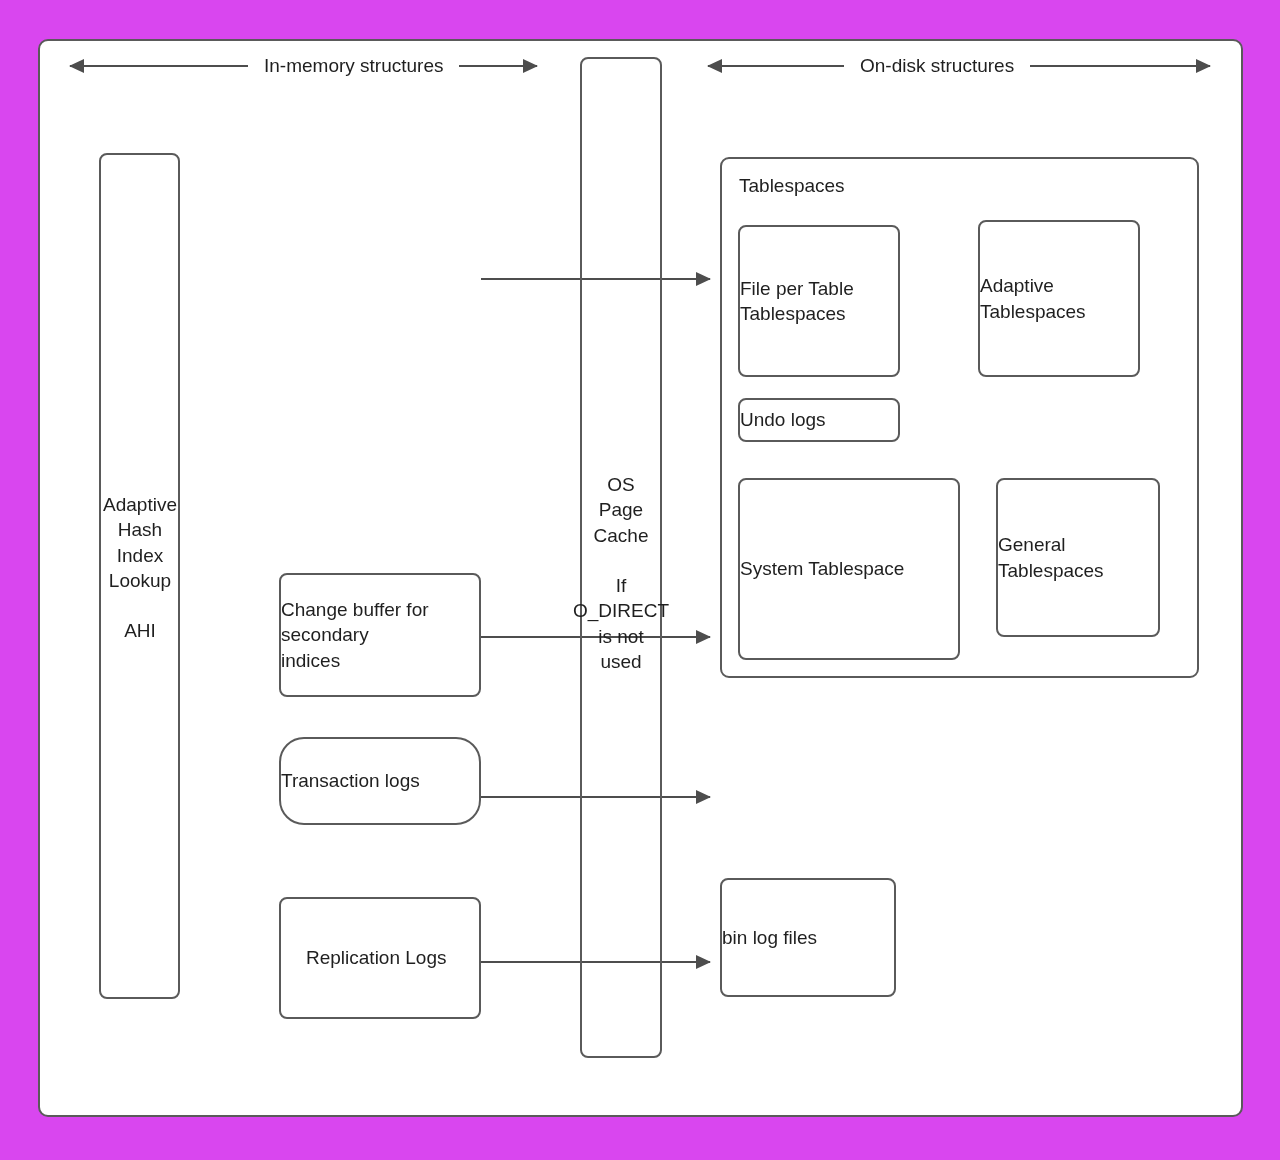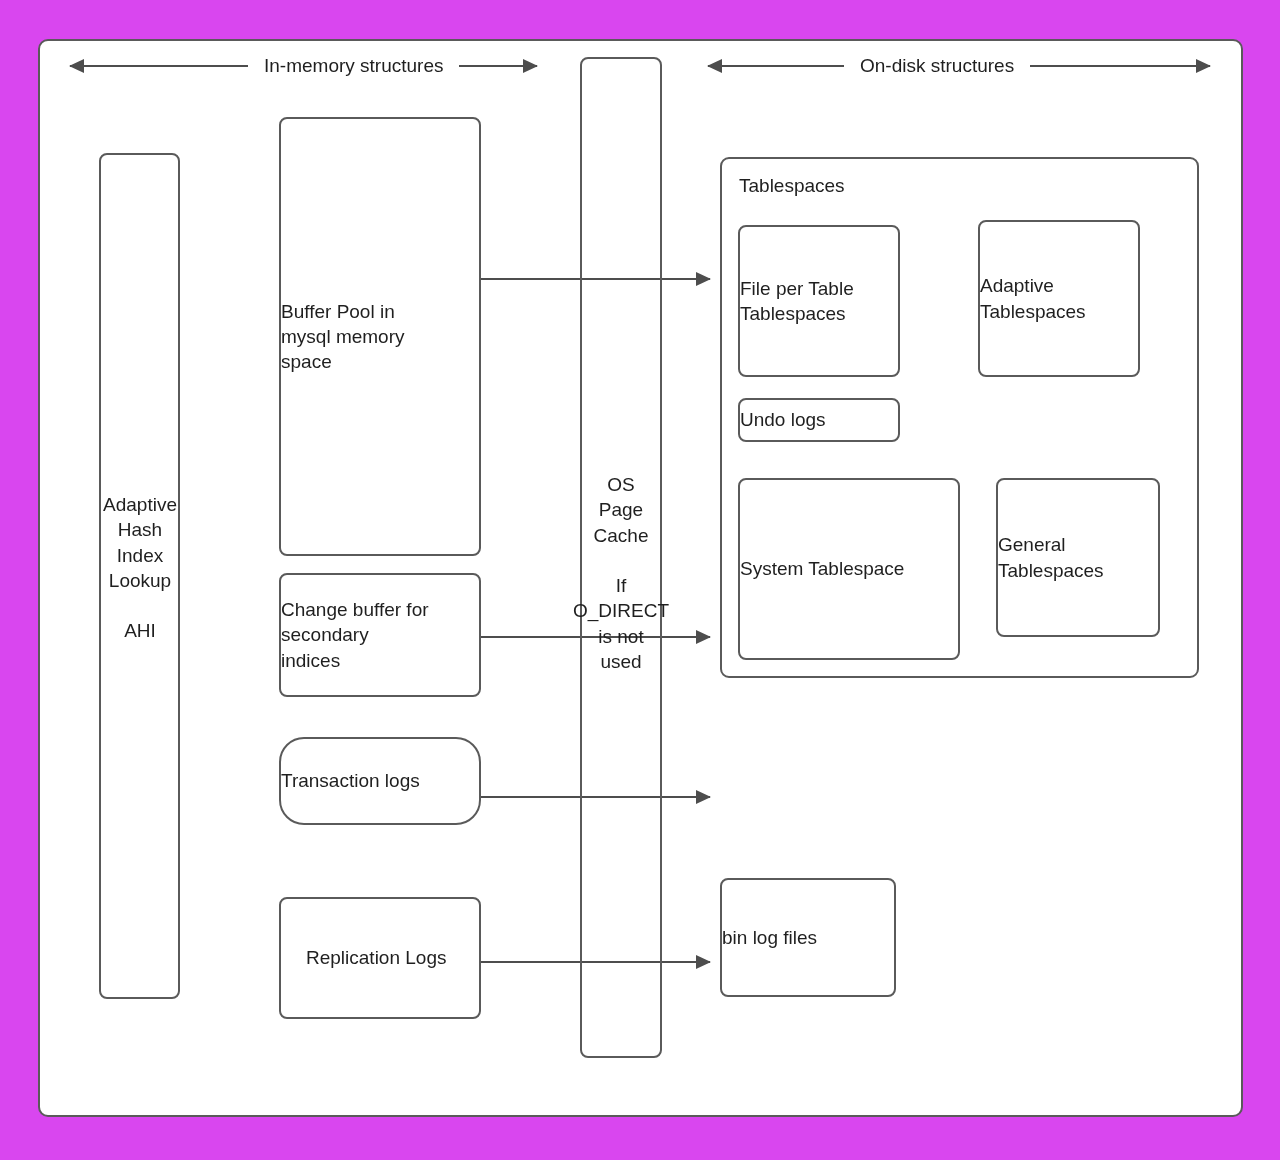--- a/index.html
+++ b/index.html
@@ -190,25 +190,20 @@
   <div class="conn" style="left:481px; top:961px; width:229px;"></div>
 
   <div class="node overflow" id="ahi-node" style="left:99px; top:153px; width:81px; height:846px;"></div>
   <div id="ahi-text" style="left:85px; top:492px; width:110px;">Adaptive
 Hash
 Index
 Lookup
 
 AHI</div>
 
-  <div class="node" style="left:279px; top:117px; width:202px; height:439px;">
-    <span class="lbl">Buffer Pool in
-mysql memory
-space</span>
-  </div>
 
   <div class="node" style="left:279px; top:573px; width:202px; height:124px;">
     <span class="lbl">Change buffer for
 secondary
 indices</span>
   </div>
 
   <div class="node" style="left:279px; top:737px; width:202px; height:88px;border-radius:25px;">
     <span class="lbl">Transaction logs</span>
   </div>

